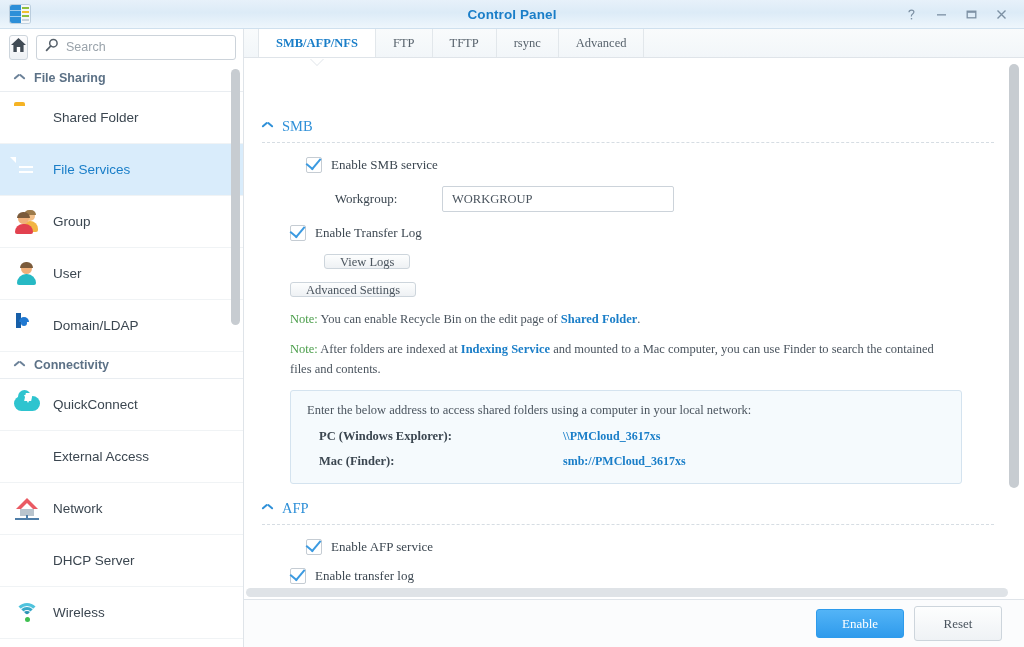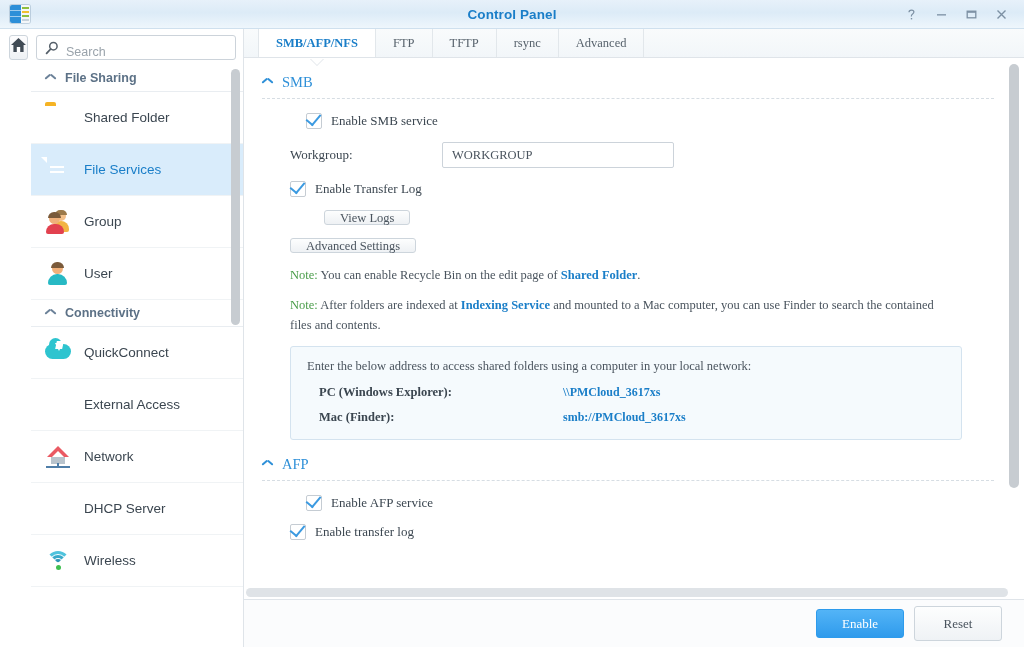--- a/index.html
+++ b/index.html
@@ -93,34 +93,33 @@
     width: 34px; height: 25px;
     border: 1px solid #cdd5dc; border-radius: 3px;
     background: linear-gradient(to bottom,#fdfdfe,#eef1f4);
     display: flex; align-items: center; justify-content: center;
     cursor: pointer;
   }
   .search-box {
     flex: 1; height: 25px;
     border: 1px solid #ccd3da; border-radius: 3px;
     background: #fff;
-    display: flex; align-items: flex-end; gap: 7px;
+    display: flex; align-items: center; gap: 7px;
     padding: 0 8px;
   }
   .search-box input {
     border: 0; outline: 0; flex: 1;
     font-family: inherit; font-size: 12.5px; color: #333;
     background: transparent;
   }
   .search-box input::placeholder { color: #9aa3ab; }
 
   .side-scroll {
     flex: 1; overflow: hidden; position: relative;
     padding-bottom: 4px;
-    padding-left: 31px;
   }
   .grp-head {
     display: flex; align-items: center; gap: 9px;
     padding: 6px 0 6px 14px;
     font-size: 12.5px; font-weight: bold; color: #5c7186;
     border-bottom: 1px solid #e9edf1;
     cursor: pointer;
     user-select: none;
   }
   .chev { width: 11px; height: 7px; position: relative; flex: 0 0 11px; }
@@ -363,21 +362,21 @@
     flex: 1; overflow: hidden; position: relative;
     padding: 16px 30px 0 18px;
   }
 
   .sect-head {
     display: flex; align-items: center; gap: 9px;
     font-size: 14.5px; color: #2f90d8;
     padding-bottom: 7px;
     border-bottom: 1px dashed #d6dde3;
     margin-bottom: 14px;
-    cursor: pointer; user-select: none;
+    cursor: pointer; user-select: none; margin-top: 44px;
   }
   .sect-head .chev::before, .sect-head .chev::after { background: #2f90d8; }
   .sect-head.afp { margin-top: 16px; }
 
   .row { display: flex; align-items: center; margin-bottom: 13px; padding-left: 44px; }
   .row.indent1 { padding-left: 28px; }
   .row.indent2 { padding-left: 62px; }
 
   .cb {
     width: 16px; height: 16px; flex: 0 0 16px;
@@ -385,21 +384,21 @@
     position: relative; cursor: pointer; margin-right: 9px;
   }
   .cb.checked::after {
     content: ""; position: absolute;
     left: 2px; top: -3px; width: 7px; height: 12px;
     border: solid #3b9ae1; border-width: 0 2.6px 2.6px 0;
     transform: rotate(40deg);
   }
   .cb-label { font-size: 13px; color: #3b4650; cursor: pointer; user-select: none; }
 
-  .field-label { font-size: 13px; color: #3b4650; width: 152px; flex: 0 0 152px; }
+  .field-label { font-size: 13px; color: #3b4650; width: 152px; flex: 0 0 152px; text-align: center; }
   .text-input {
     width: 232px; height: 26px;
     border: 1px solid #ccd3da; border-radius: 2px;
     padding: 0 9px; font-family: inherit; font-size: 12.5px; color: #4a545e;
     background: #fff; outline: none;
   }
 
   .btn {
     height: 15px; padding: 0 15px;
     border: 1px solid #cdd5dc; border-radius: 3px;
@@ -561,20 +560,26 @@
 
         <div class="nav-item">
           <span class="nav-icon ic-user">
             <span class="torso"></span>
               <span class="head"></span>
               <span class="hair"></span>
           </span>
           <span>User</span>
         </div>
 
+        <div class="nav-item">
+          <span class="nav-icon">
+            <span class="ic-domain"><span class="card"></span></span>
+          </span>
+          <span>Domain/LDAP</span>
+        </div>
 
         <div class="grp-head">
           <span class="chev"></span>
           <span>Connectivity</span>
         </div>
 
         <div class="nav-item">
           <span class="nav-icon">
             <span class="ic-qc"><span class="cloud"></span><span class="bolt"></span></span>
           </span>

